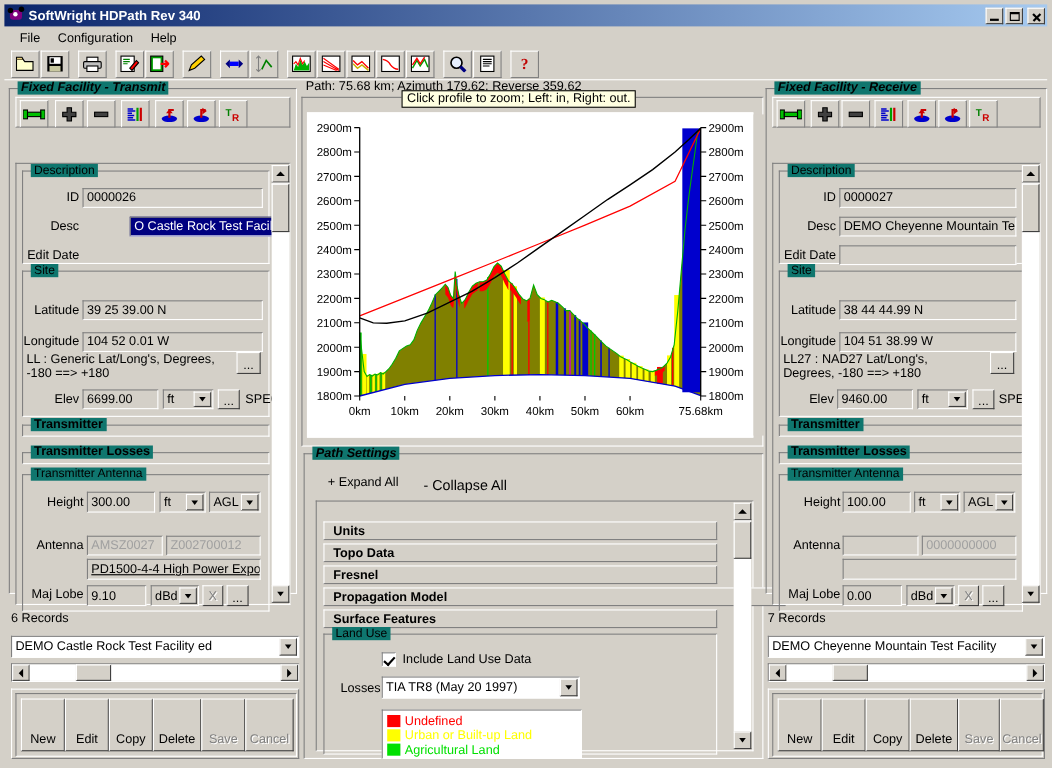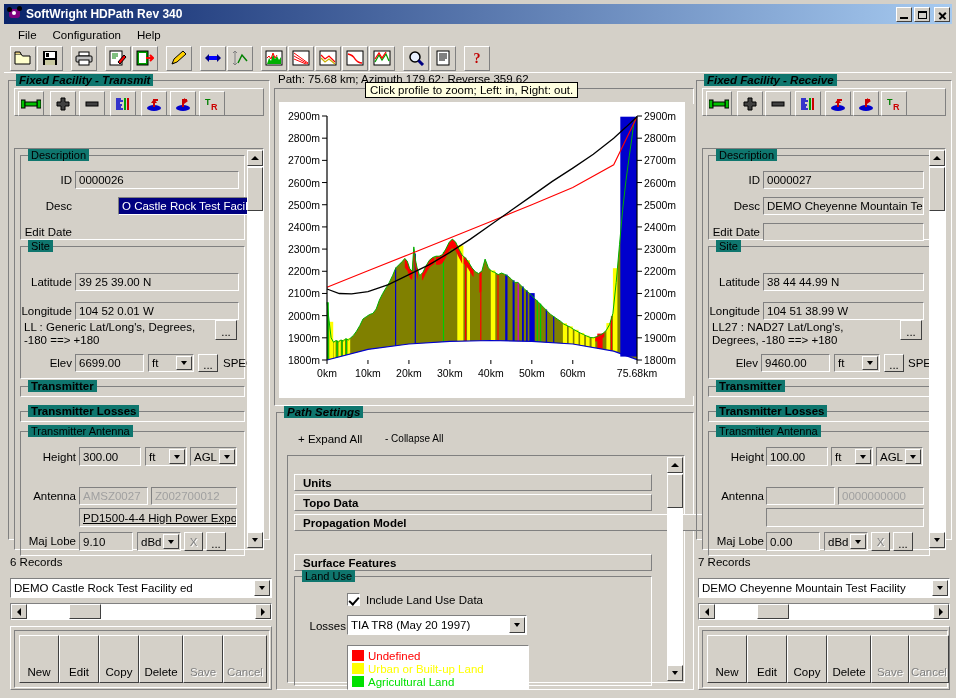--- a/index.html
+++ b/index.html
@@ -576,34 +576,34 @@
         <text x="358" y="275" text-anchor="middle" font-size="10.5" font-family="Liberation Sans, sans-serif" fill="#000">75.68km</text>
       </svg>
   </div>
 
   <div class="vsb" style="left:683px;top:102px;height:292px;width:12px;background:#d4d0c8;"></div>
 
   <div class="grp" style="left:274px; top:410px; width:418px; height:278px;">
     <div class="lbl ital">Path Settings</div>
   </div>
   <div style="position:absolute;left:296px;top:431px;font-size:11.5px;">+ Expand All</div>
-  <div style="position:absolute;left:383px;top:431px;font-size:10px;">- Collapse All</div>
+  <div style="position:absolute;left:383px;top:431px;font-size:13px;">- Collapse All</div>
 
   <div class="sunkpanel" style="position:absolute;left:285px;top:453px;width:398px;height:228px;background:#d4d0c8;"></div>
 
   <div class="cbar" style="position:absolute;left:292px;top:472px;width:358px;">
     <span>Units</span>
   </div>
   <div class="cbar" style="position:absolute;left:292px;top:492px;width:358px;">
     <span>Topo Data</span>
   </div>
   <div class="cbar" style="position:absolute;left:292px;top:512px;width:358px;">
     <span>Fresnel</span>
   </div>
-  <div class="cbar" style="position:absolute;left:292px;top:512px;width:420px;">
+  <div class="cbar" style="position:absolute;left:292px;top:532px;width:420px;">
     <span>Propagation Model</span>
   </div>
   <div class="cbar" style="position:absolute;left:292px;top:552px;width:358px;">
     <span>Surface Features</span>
   </div>
 
   <div class="grp" style="left:292px; top:574px; width:358px; height:110px;">
     <div class="lbl">Land Use</div>
   </div>
   <div class="chk on" style="position:absolute;left:345px;top:591px;"></div>

